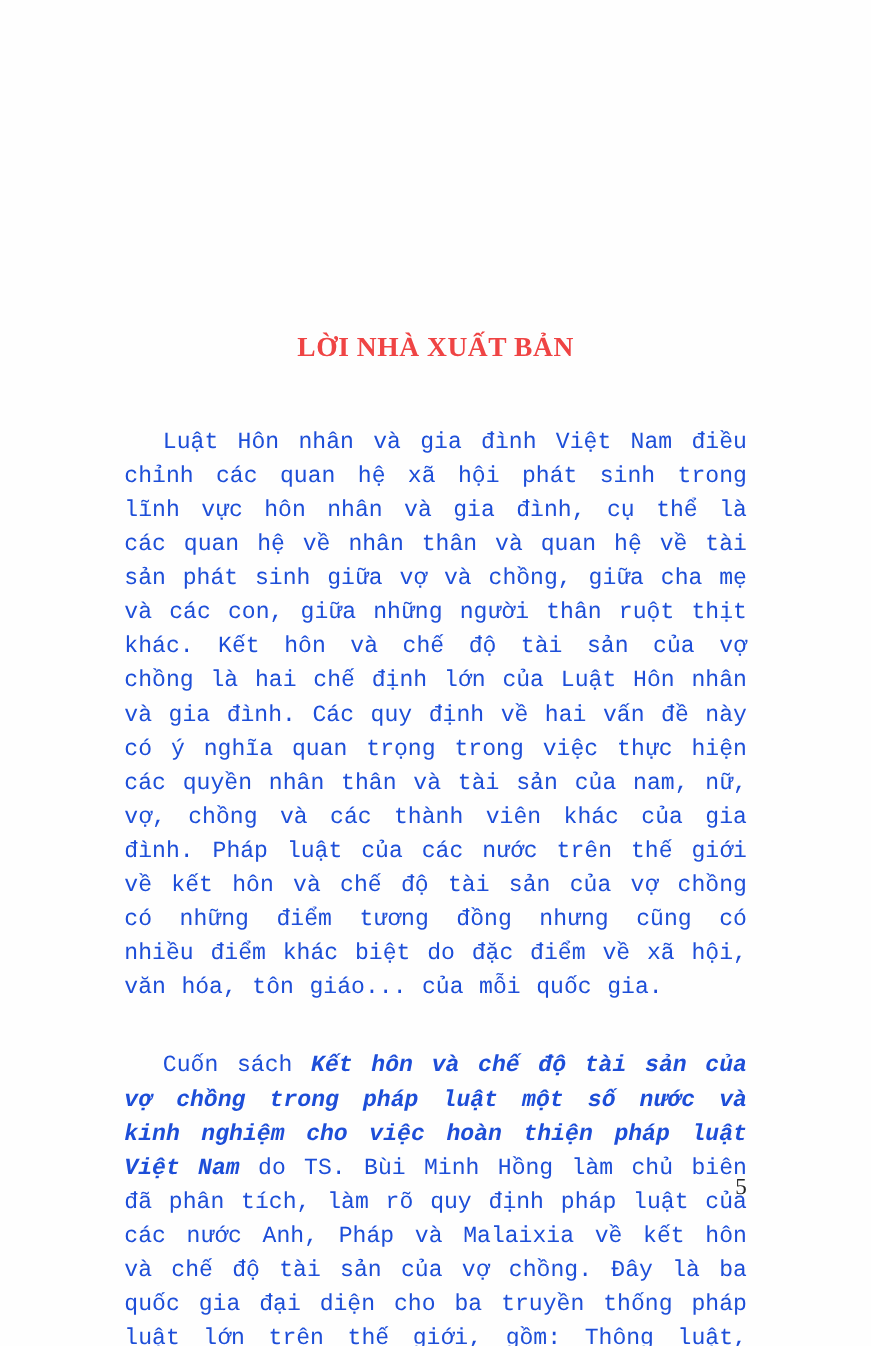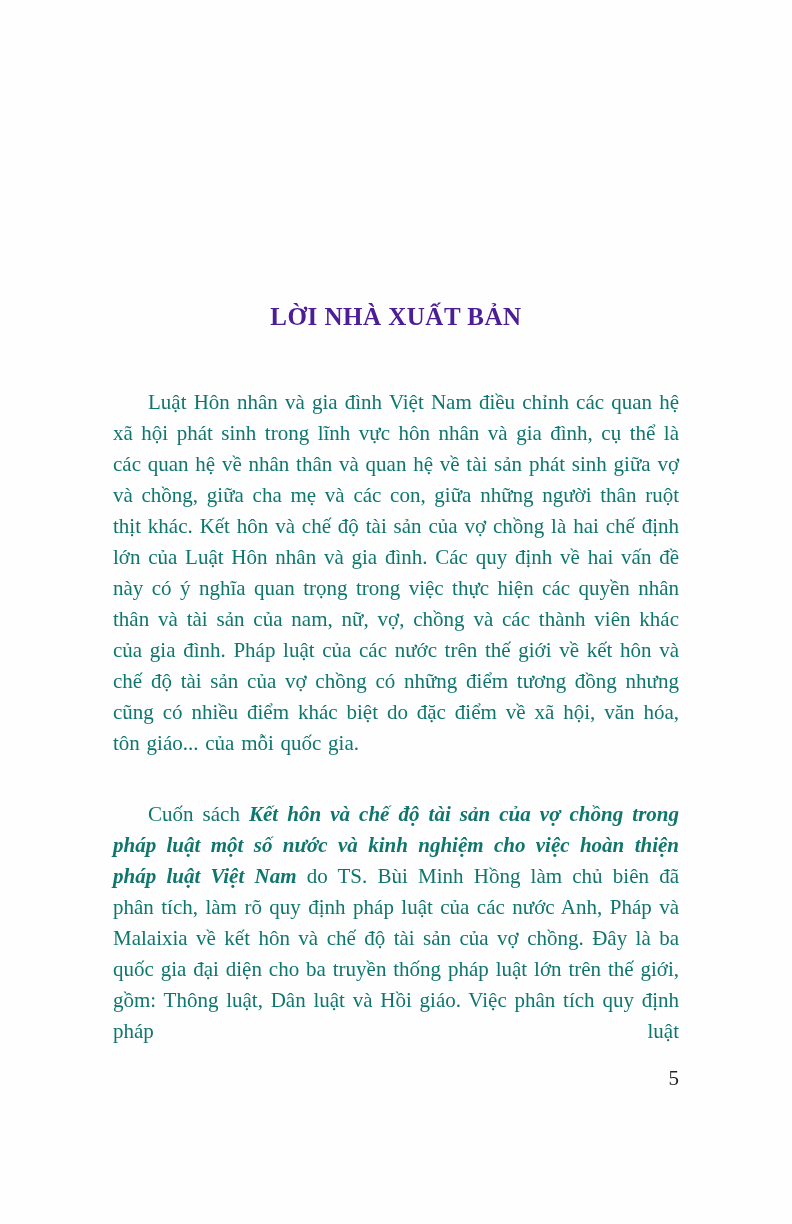--- a/index.html
+++ b/index.html
@@ -20,31 +20,32 @@
     position: absolute;
     left: 113px;
     width: 566px;
     top: 303px;
   }
   .page-title {
     text-align: center;
     font-size: 25px;
     font-weight: bold;
     letter-spacing: 0.5px;
-    color: #4c1d95;
+    color: #ef4444;
     margin-bottom: 56px;
     font-family: "Liberation Serif", serif;
   }
   .paragraphs p {
     font-size: 21px;
     line-height: 31px;
     text-align: justify;
     text-indent: 35px;
-    color: #0f766e;
+    color: #1d4ed8;
     word-spacing: 1.5px;
+    font-family: Liberation Mono, monospace;
   }
   .paragraphs p:last-child {
     text-align-last: justify;
     margin-top: 40px;
   }
   .paragraphs .bold-italic {
     font-weight: bold;
     font-style: italic;
   }
   .page-number {

